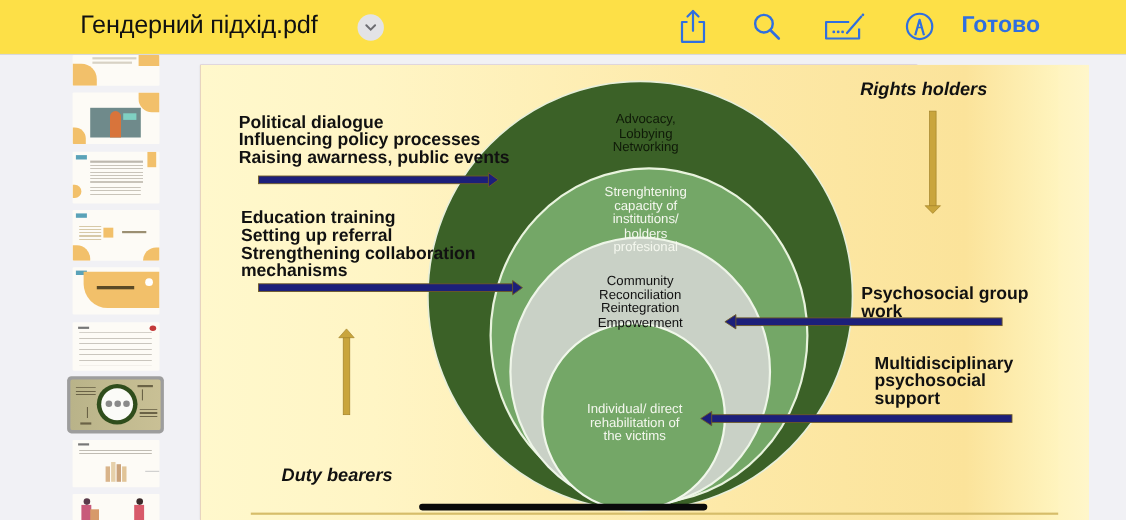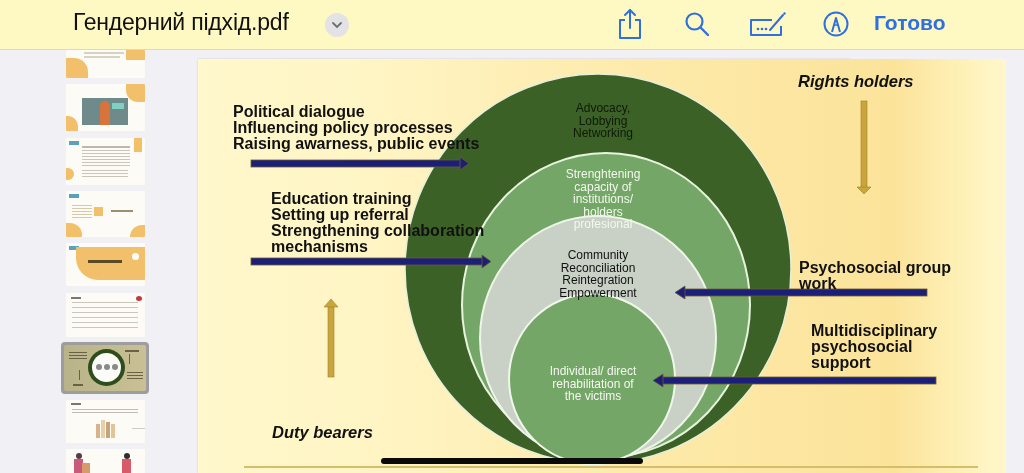--- a/index.html
+++ b/index.html
@@ -4,21 +4,21 @@
 <style>
   html, body { margin:0; padding:0; }
   body {
     width:1024px; height:473px; overflow:hidden; position:relative;
     background:#f1f1f5;
     font-family:"Liberation Sans", sans-serif;
   }
   
   .topbar {
     position:absolute; left:0; top:0; width:1024px; height:49px;
-    background:#fef9c3; border-bottom:1px solid #d8d8dc;
+    background:#fde047; border-bottom:1px solid #d8d8dc;
   }
   .doc-title {
     position:absolute; left:73px; top:9px; font-size:23px; color:#111;
     font-weight:500; letter-spacing:-0.2px;
   }
   .title-chevron {
     position:absolute; left:325px; top:13px; width:24px; height:24px; border-radius:50%;
     background:#e3e3e6; display:flex; align-items:center; justify-content:center;
   }
   .tb-icon { position:absolute; top:8px; width:32px; height:32px; display:flex; align-items:center; justify-content:center; }
@@ -31,21 +31,21 @@
   }
   .thumb {
     position:absolute; left:66px; width:79px; background:#fdfbf6; overflow:hidden;
     border-radius:1px;
   }
   .thumb.selected-wrap {
     left:61px; width:88px; background:#9d9d9d; border-radius:4px; padding:0;
   }
   
   .page {
-    position:absolute; left:198px; top:59px; width:652px; height:414px;
+    position:absolute; left:182px; top:59px; width:652px; height:414px;
     background:#701a75; box-shadow:0 0 2px rgba(0,0,0,0.15);
   }
   .slide {
     position:absolute; left:0; top:0; width:790px; height:414px;
     background: linear-gradient(90deg, #fff8cc 0%, #fff5c5 20%, #fde9a8 60%, #fbe39a 88%, #fff6c2 100%);
     overflow:hidden;
   }
   .slide-right-strip {
     position:absolute; left:780px; top:0; width:28px; height:414px;
     background:linear-gradient(90deg,#fff4c0,#fff6ca);
@@ -229,21 +229,21 @@
     </svg>
 
     <div class="italic-label" style="left:600px; top:13px;">Rights holders</div>
     <div class="italic-label" style="left:74px; top:364px;">Duty bearers</div>
 
     <div class="label" style="left:35px; top:45px;">
       <div>Political dialogue</div>
       <div>Influencing policy processes</div>
       <div>Raising awarness, public events</div>
     </div>
-    <div class="label" style="left:37px; top:132px;margin-left:36px;">
+    <div class="label" style="left:37px; top:132px;">
       <div>Education training</div>
       <div>Setting up referral</div>
       <div>Strengthening collaboration</div>
       <div>mechanisms</div>
     </div>
     <div class="label" style="left:601px; top:201px;">
       <div>Psychosocial group work</div>
     </div>
     <div class="label" style="left:613px; top:264px;">
       <div>Multidisciplinary</div>

